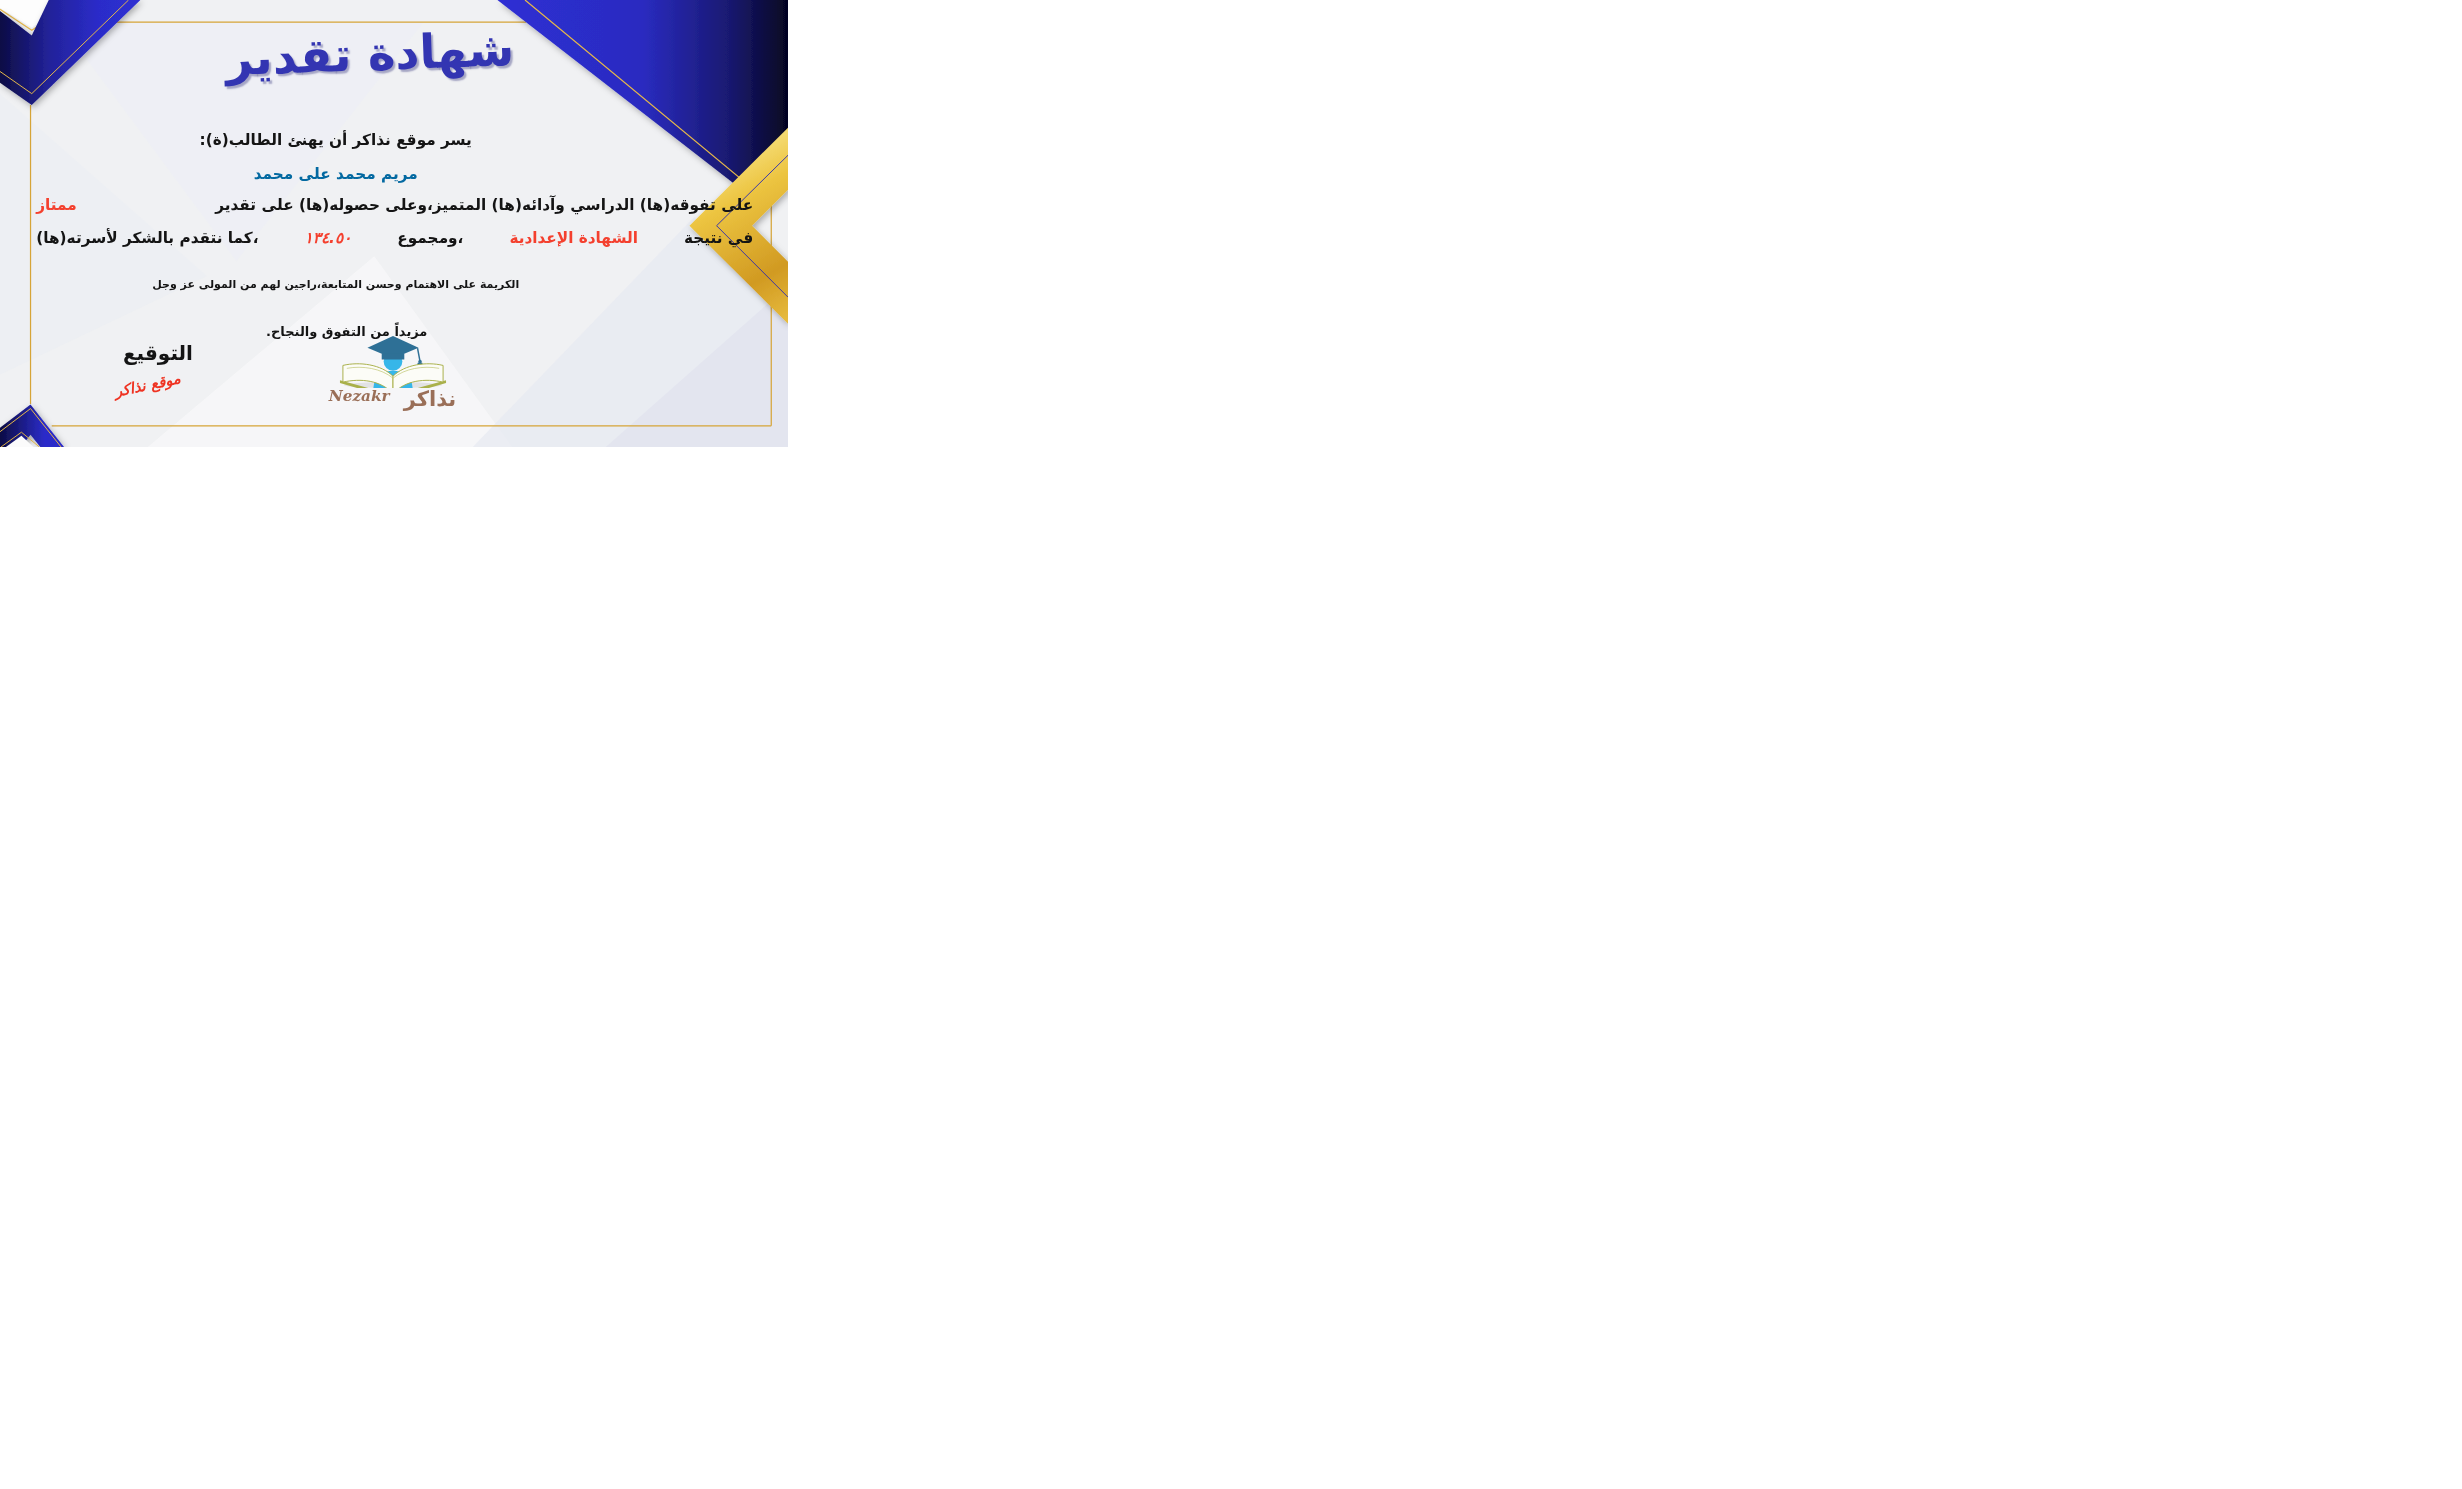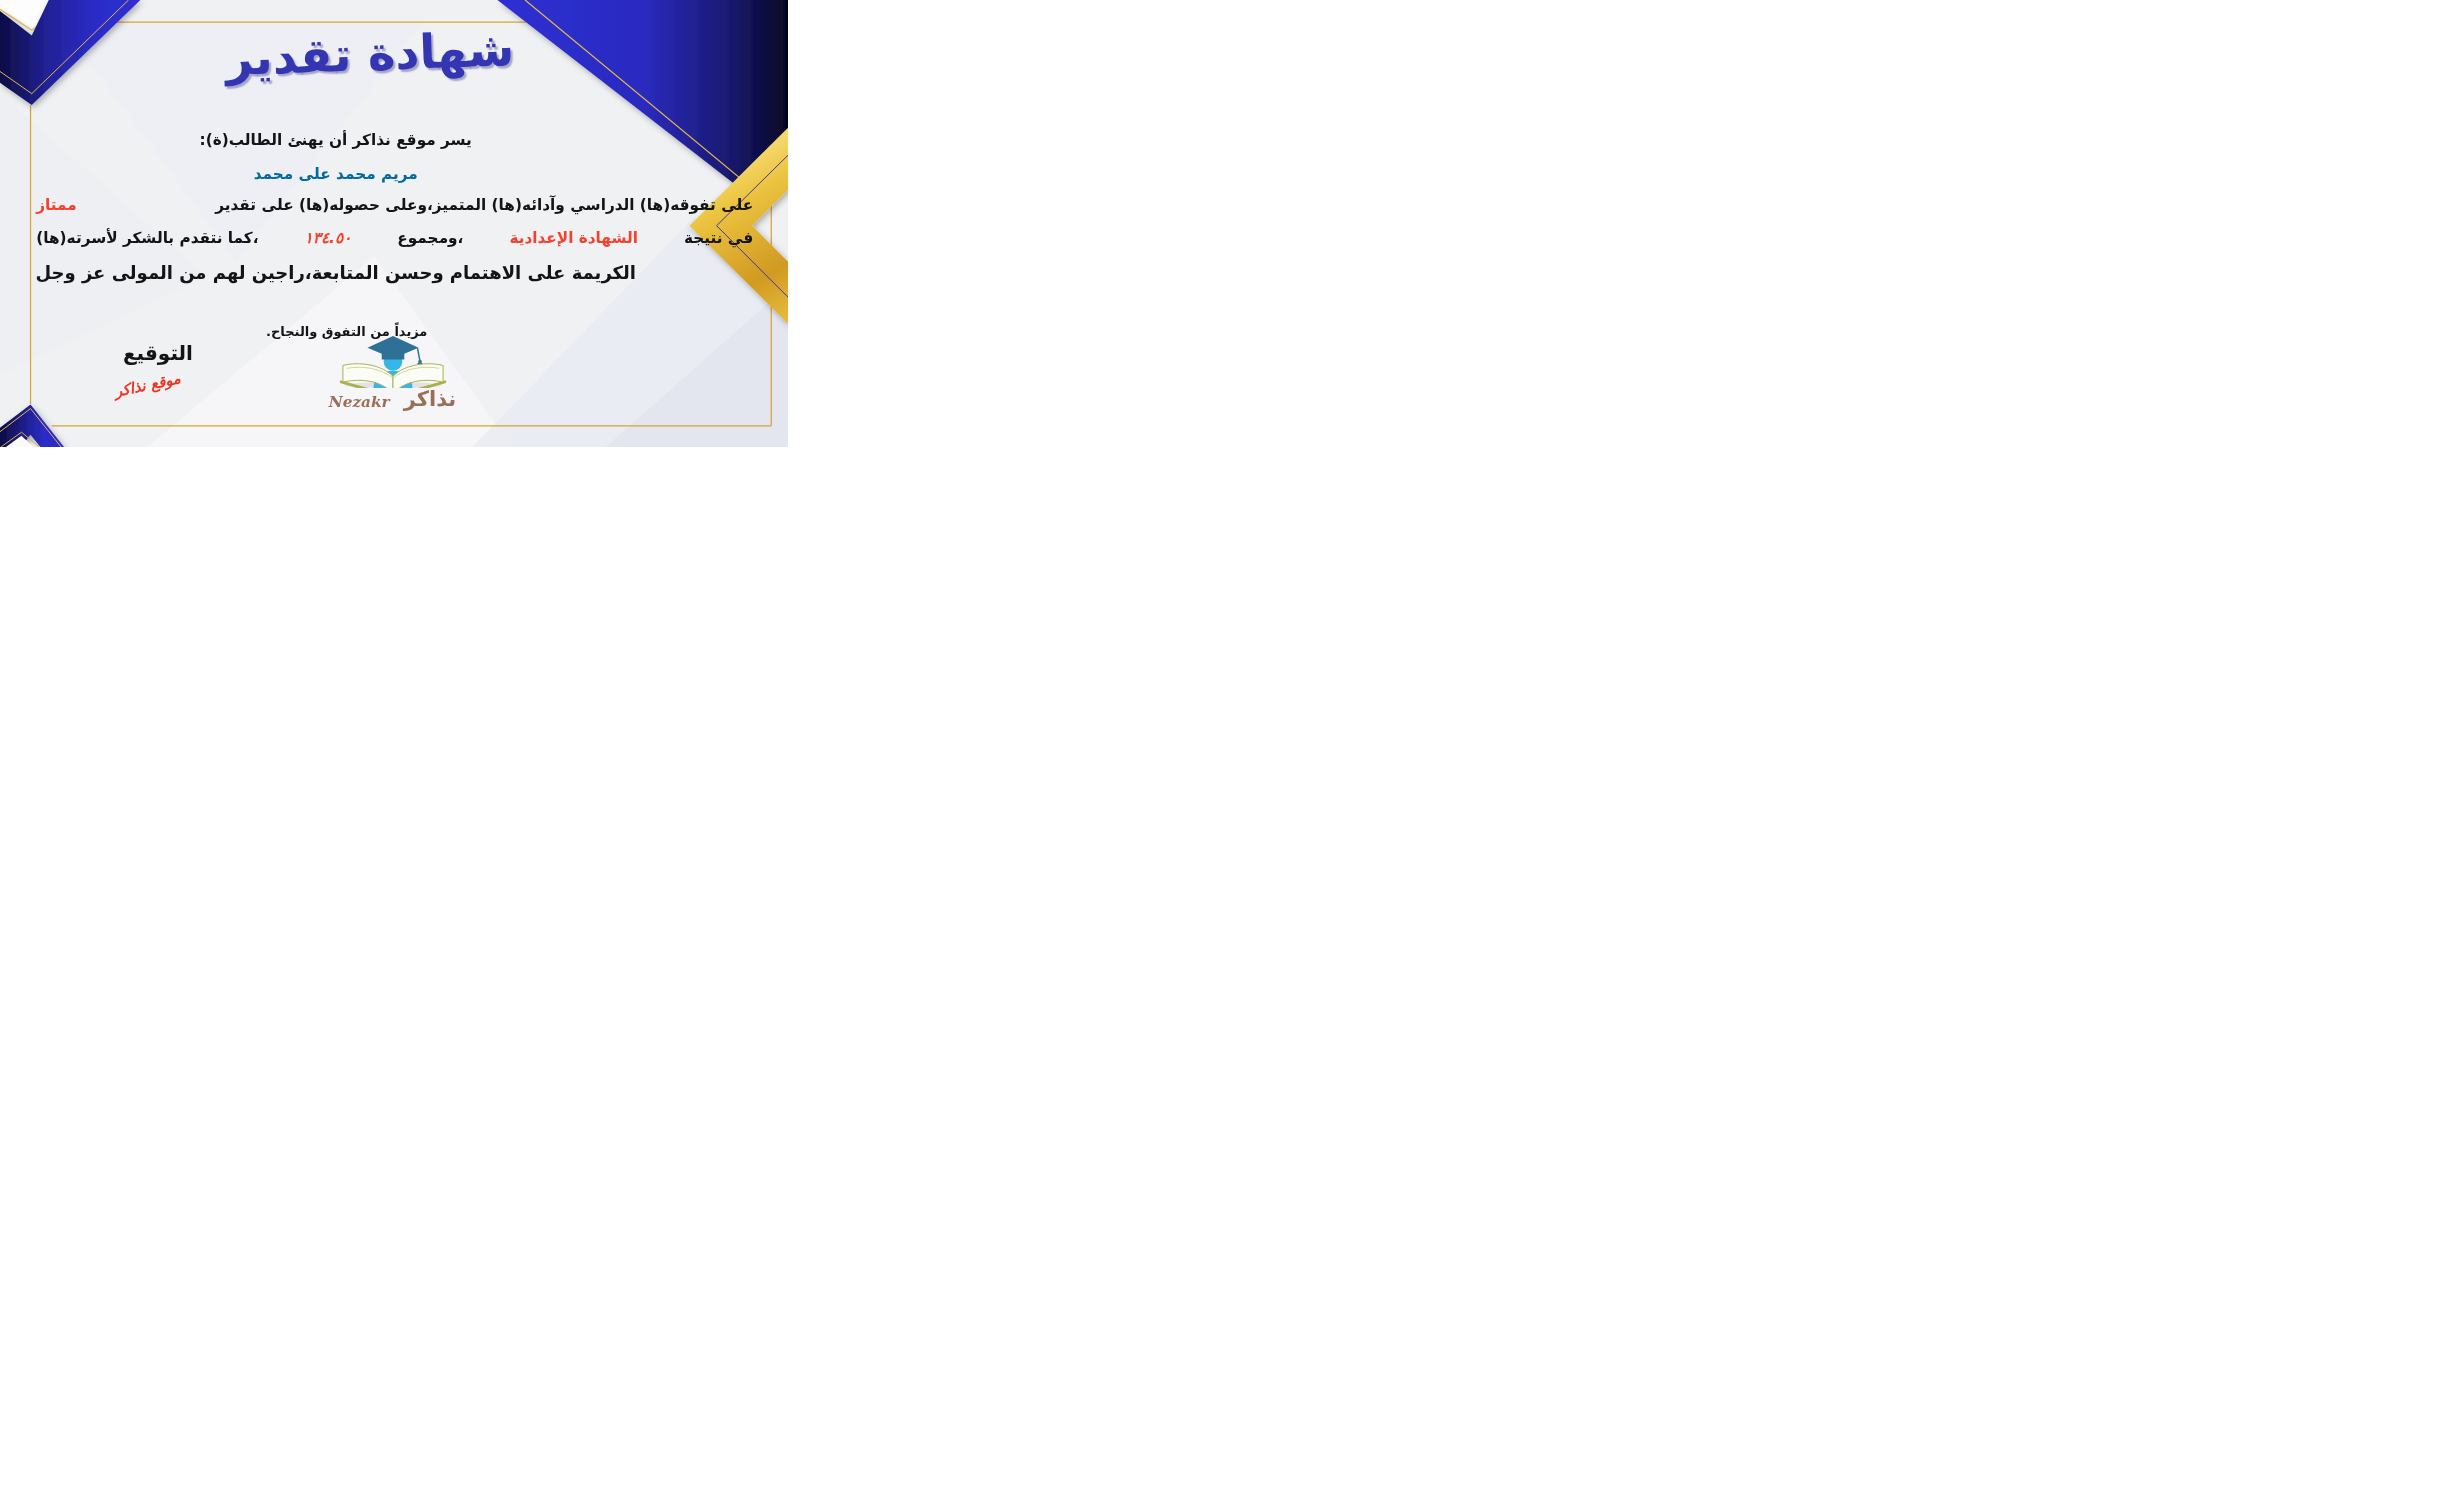--- a/index.html
+++ b/index.html
@@ -12,34 +12,34 @@
   .center { transform:translateX(-50%);margin-top:16px; }
   .title {
     left:47%; top:25.6px; font-size:47px; color:#3335b2; letter-spacing:1px;
     text-shadow:2px 2.5px 1.5px rgba(30,30,110,0.35);
     transform:translateX(-50%) rotate(-2deg);
   }
   .greeting { left:42.6%; top:115px; font-size:15.3px; }
   .student  { left:42.6%; top:149px; font-size:15.3px; color:#0369a1; }
   .pline { position:absolute; left:4.6%; width:91%; display:flex; justify-content:space-between; align-items:baseline; font-weight:bold; font-size:15.3px; color:#141414; }
   .l1 { top:196px; } .l2 { top:229px; }
-  .l3 { left:42.6%; top:246px; font-size:18px; }
+  .l3 { left:42.6%; top:262px; font-size:11px; }
   .l4 { left:44%;  top:308px; font-size:13px; }
   .red { color:#f4402e; }
   .score { direction:ltr; unicode-bidi:isolate;font-style:italic; }
   .sig-label { left:15.6%; top:341px; font-size:20px; }
   .sig-script {
     left:14.5%; top:376px; font-size:14.8px; color:#ef3322;
     font-family:"DejaVu Serif", serif; font-style:italic; font-weight:bold;
     transform:rotate(-12deg);
   }
   .logo-wrap { position:absolute; left:336px; top:333px; width:114px; height:55px; }
   .logo-text {
     position:absolute; left:49.8%; top:387px; transform:translateX(-50%);
-    display:flex; direction:ltr; gap:14px; align-items:flex-end;
+    display:flex; direction:ltr; gap:14px; align-items:flex-start;
     font-weight:bold; color:#9a6f58;
   }
   .logo-latin { font-family:"DejaVu Serif", serif; font-size:15.3px; font-style:italic; }
   .logo-arabic { font-size:21px; }
   [dir="rtl"] { unicode-bidi:isolate; }
 </style>
 </head>
 <body>
 
 <div class="stage">

